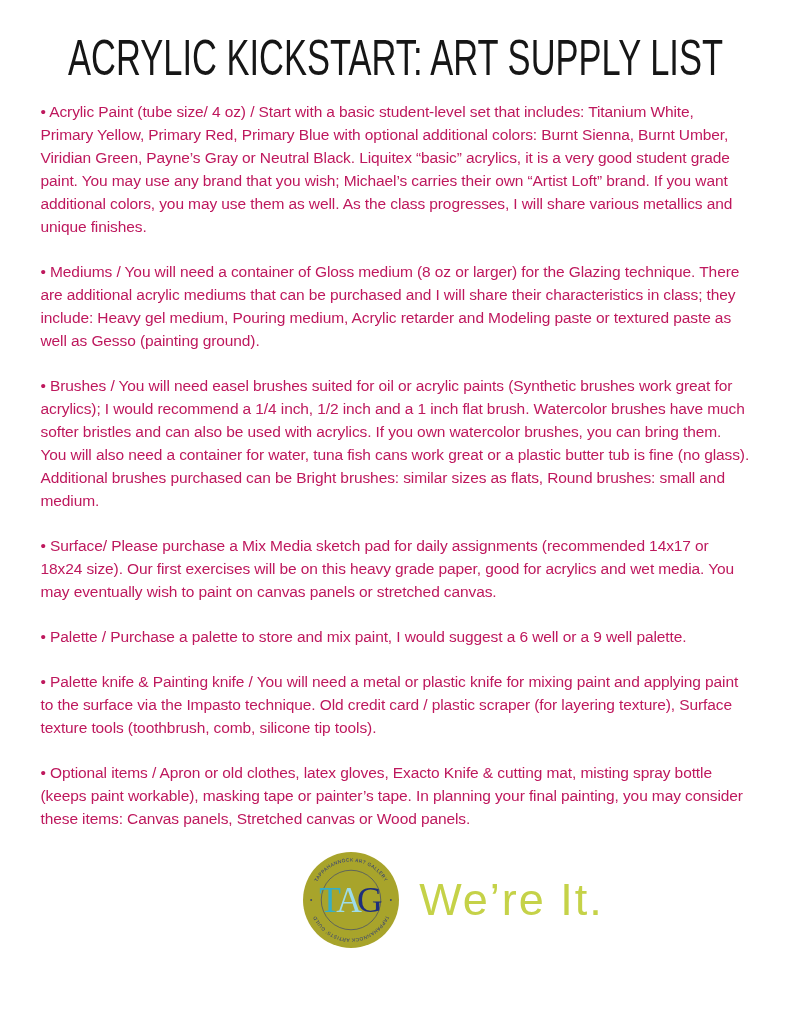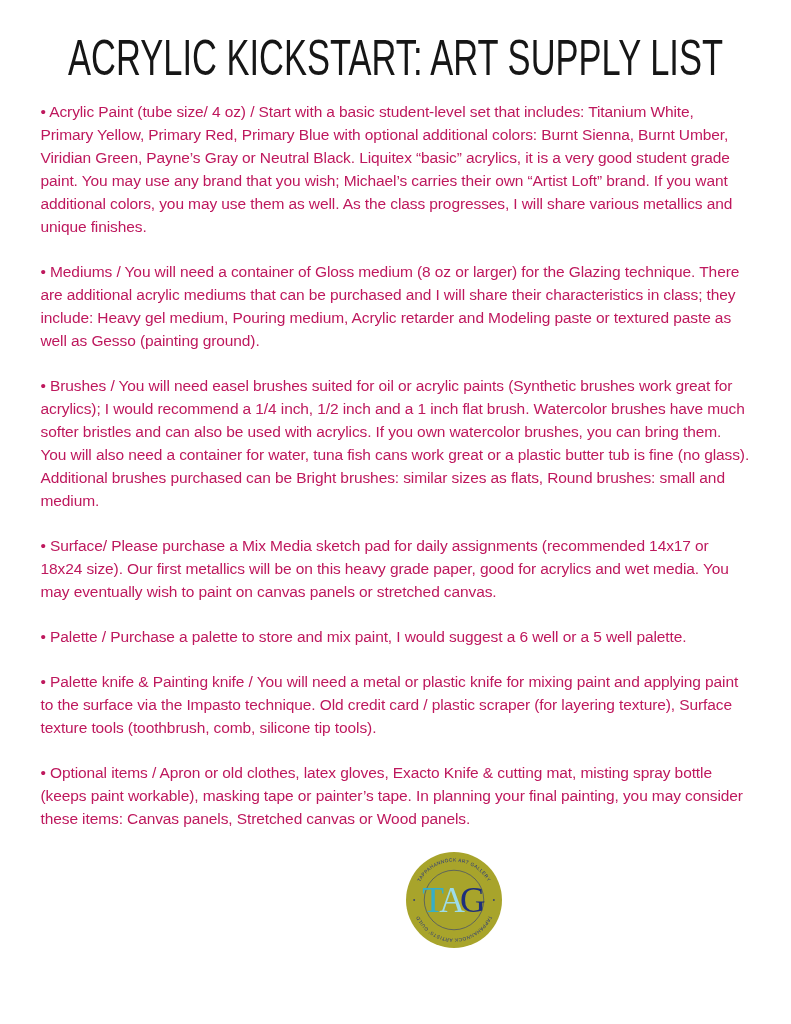--- a/index.html
+++ b/index.html
@@ -80,22 +80,22 @@
   <header class="title-wrap">
     <svg class="title-svg" width="711" height="58" viewBox="0 0 711 58">
       <text class="title-text" x="355.5" y="45" text-anchor="middle" textLength="655" lengthAdjust="spacingAndGlyphs">ACRYLIC KICKSTART: ART SUPPLY LIST</text>
     </svg>
   </header>
 
   <main class="content">
     <p class="item">• Acrylic Paint (tube size/ 4 oz) / Start with a basic student-level set that includes: Titanium White, Primary Yellow, Primary Red, Primary Blue with optional additional colors: Burnt Sienna, Burnt Umber, Viridian Green, Payne’s Gray or Neutral Black. Liquitex “basic” acrylics, it is a very good student grade paint. You may use any brand that you wish; Michael’s carries their own “Artist Loft” brand. If you want additional colors, you may use them as well. As the class progresses, I will share various metallics and unique finishes.</p>
     <p class="item">• Mediums / You will need a container of Gloss medium (8 oz or larger) for the Glazing technique. There are additional acrylic mediums that can be purchased and I will share their characteristics in class; they include: Heavy gel medium, Pouring medium, Acrylic retarder and Modeling paste or textured paste as well as Gesso (painting ground).</p>
     <p class="item">• Brushes / You will need easel brushes suited for oil or acrylic paints (Synthetic brushes work great for acrylics); I would recommend a 1/4 inch, 1/2 inch and a 1 inch flat brush. Watercolor brushes have much softer bristles and can also be used with acrylics. If you own watercolor brushes, you can bring them. You will also need a container for water, tuna fish cans work great or a plastic butter tub is fine (no glass). Additional brushes purchased can be Bright brushes: similar sizes as flats, Round brushes: small and medium.</p>
-    <p class="item">• Surface/ Please purchase a Mix Media sketch pad for daily assignments (recommended 14x17 or 18x24 size). Our first metallics will be on this heavy grade paper, good for acrylics and wet media. You may eventually wish to paint on canvas panels or stretched canvas.</p>
-    <p class="item">• Palette / Purchase a palette to store and mix paint, I would suggest a 6 well or a 5 well palette.</p>
+    <p class="item">• Surface/ Please purchase a Mix Media sketch pad for daily assignments (recommended 14x17 or 18x24 size). Our first exercises will be on this heavy grade paper, good for acrylics and wet media. You may eventually wish to paint on canvas panels or stretched canvas.</p>
+    <p class="item">• Palette / Purchase a palette to store and mix paint, I would suggest a 6 well or a 9 well palette.</p>
     <p class="item">• Palette knife &amp; Painting knife / You will need a metal or plastic knife for mixing paint and applying paint to the surface via the Impasto technique. Old credit card / plastic scraper (for layering texture), Surface texture tools (toothbrush, comb, silicone tip tools).</p>
     <p class="item">• Optional items / Apron or old clothes, latex gloves, Exacto Knife &amp; cutting mat, misting spray bottle (keeps paint workable), masking tape or painter’s tape. In planning your final painting, you may consider these items: Canvas panels, Stretched canvas or Wood panels.</p>
   </main>
 
   <footer class="footer">
     <svg class="badge" viewBox="0 0 100 100">
       <circle class="badge-bg" cx="50" cy="50" r="50"></circle>
       <defs>
         <path id="arcTop" d="M 10,50 A 40,40 0 0 1 90,50" fill="none"></path>
         <path id="arcBottom" d="M 90,50 A 40,40 0 0 1 10,50" fill="none"></path>
@@ -104,15 +104,16 @@
         <textPath href="#arcTop" startOffset="50%">TAPPAHANNOCK ART GALLERY</textPath>
       </text>
       <text class="ring-text" text-anchor="middle">
         <textPath href="#arcBottom" startOffset="50%">TAPPAHANNOCK ARTISTS’ GUILD</textPath>
       </text>
       <circle class="dot" cx="8.5" cy="50" r="1"></circle>
       <circle class="dot" cx="91.5" cy="50" r="1"></circle>
       <circle class="ring" cx="50" cy="50" r="31"></circle>
       <text class="monogram" x="50" y="62" text-anchor="middle"><tspan class="mono-t">T</tspan><tspan class="mono-a" dx="-5">A</tspan><tspan class="mono-g" dx="-5">G</tspan></text>
     </svg>
+    <div class="tagline">We’re It.</div>
   </footer>
 
 </div>
 
 </body></html>

